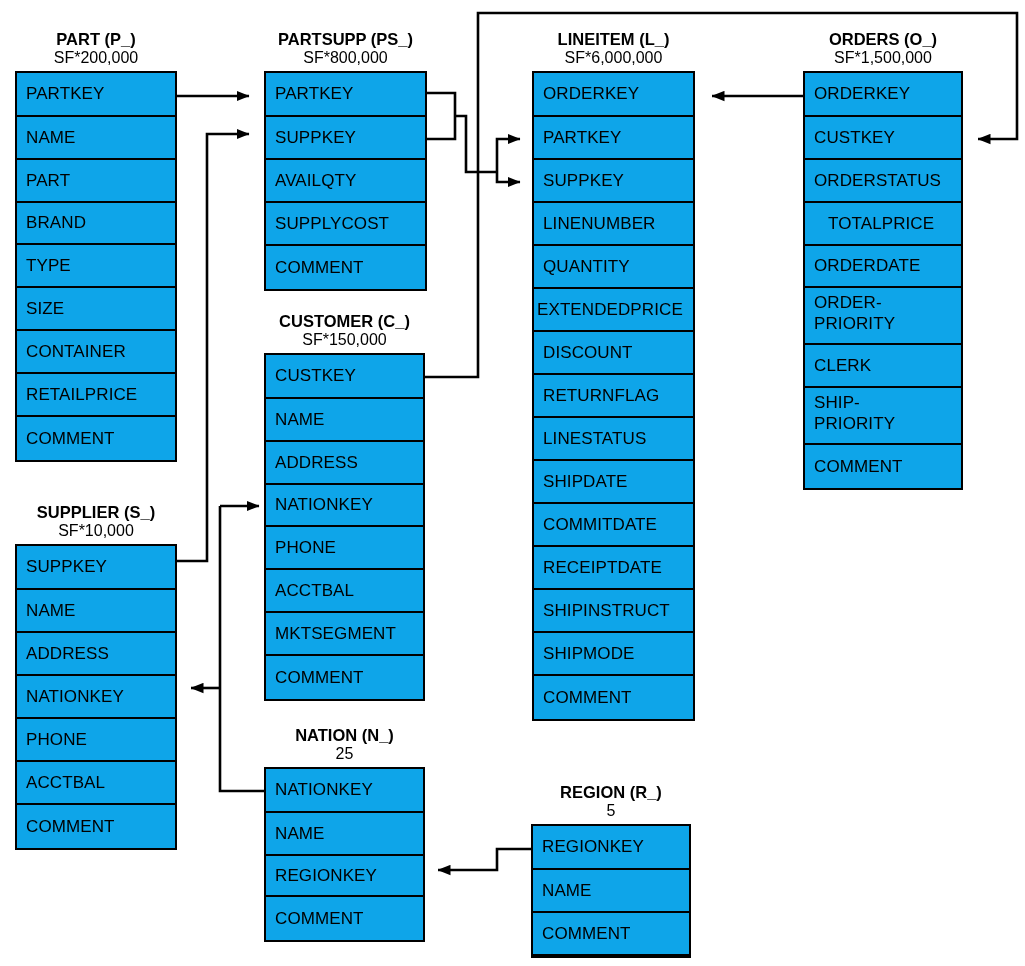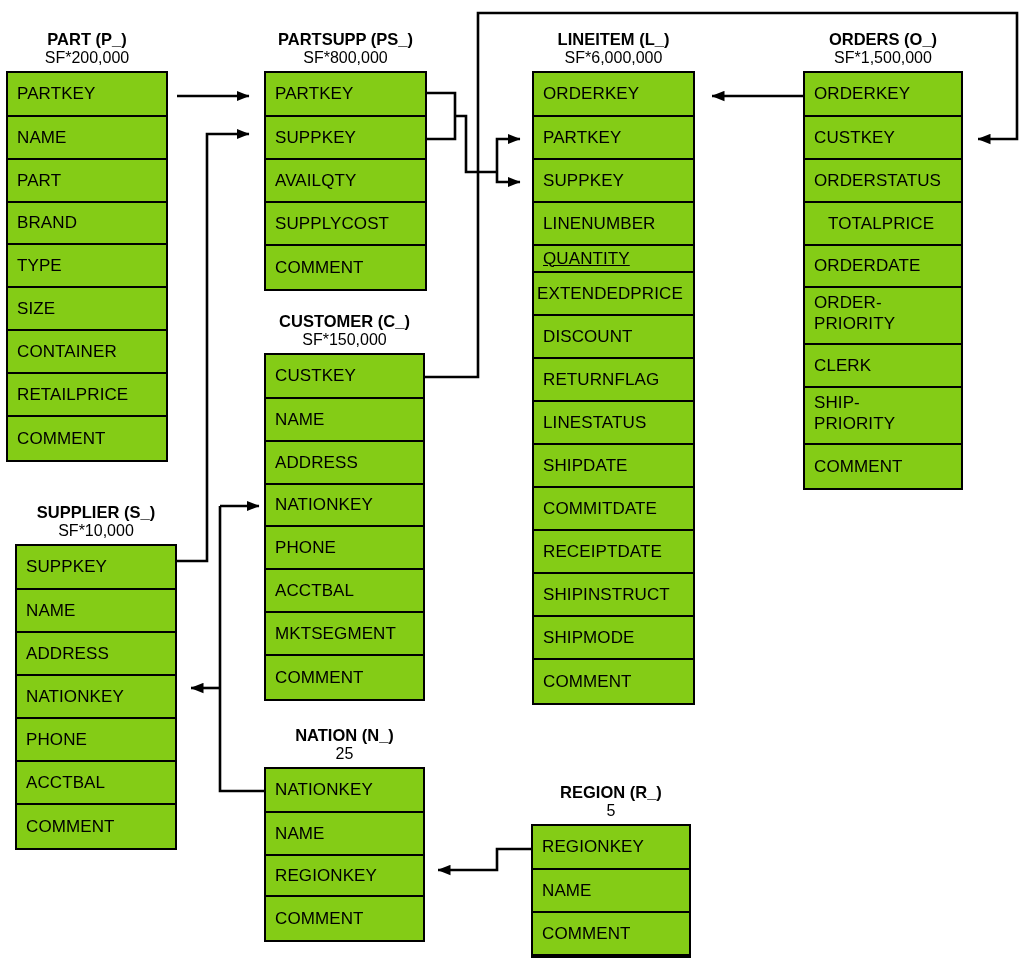--- a/index.html
+++ b/index.html
@@ -40,21 +40,21 @@
     font-size: 16px;
     color: #000;
     line-height: 20px;
     white-space: nowrap;
     margin-top: -1px;
   }
   .entity-box {
     position: relative;
     border: 2.2px solid #000;
     box-sizing: border-box;
-    background: #84cc16;
+    background: #0ea5e9;
     margin-top: 3px;
   }
   .field {
     border-bottom: 2.2px solid #000;
     box-sizing: border-box;
     display: flex;
     align-items: center;
     padding-left: 9px;
     font-size: 17px;
     color: #000;
@@ -99,21 +99,21 @@
       <path d="M425,377 L478,377 L478,13 L1017,13 L1017,139 L978,139" marker-end="url(#ar)"></path>
 
       <path d="M264,791 L220,791 L220,506"></path>
       <path d="M220,506 L259,506" marker-end="url(#ar)"></path>
       <path d="M220,688 L191,688" marker-end="url(#ar)"></path>
 
       <path d="M531,849 L497,849 L497,870 L438,870" marker-end="url(#ar)"></path>
     </g>
   </svg>
 
-  <div class="entity" style="left:6px; top:29px; width:162px;">
+  <div class="entity" style="left:15px; top:29px; width:162px;">
     <div class="entity-title">PART (P_)</div>
     <div class="entity-card">SF*200,000</div>
     <div class="entity-box">
       <div class="field" style="height:44px;">
           <span class="field-text">PARTKEY</span>
         </div>
       <div class="field" style="height:43px;">
           <span class="field-text">NAME</span>
         </div>
       <div class="field" style="height:43px;">
@@ -249,21 +249,21 @@
         </div>
       <div class="field" style="height:43px;">
           <span class="field-text">PARTKEY</span>
         </div>
       <div class="field" style="height:43px;">
           <span class="field-text">SUPPKEY</span>
         </div>
       <div class="field" style="height:43px;">
           <span class="field-text">LINENUMBER</span>
         </div>
-      <div class="field" style="height:27px;text-decoration:underline;">
+      <div class="field" style="height:43px;">
           <span class="field-text">QUANTITY</span>
         </div>
       <div class="field" style="height:43px; padding-left:3px;">
           <span class="field-text">EXTENDEDPRICE</span>
         </div>
       <div class="field" style="height:43px;">
           <span class="field-text">DISCOUNT</span>
         </div>
       <div class="field" style="height:43px;">
           <span class="field-text">RETURNFLAG</span>

